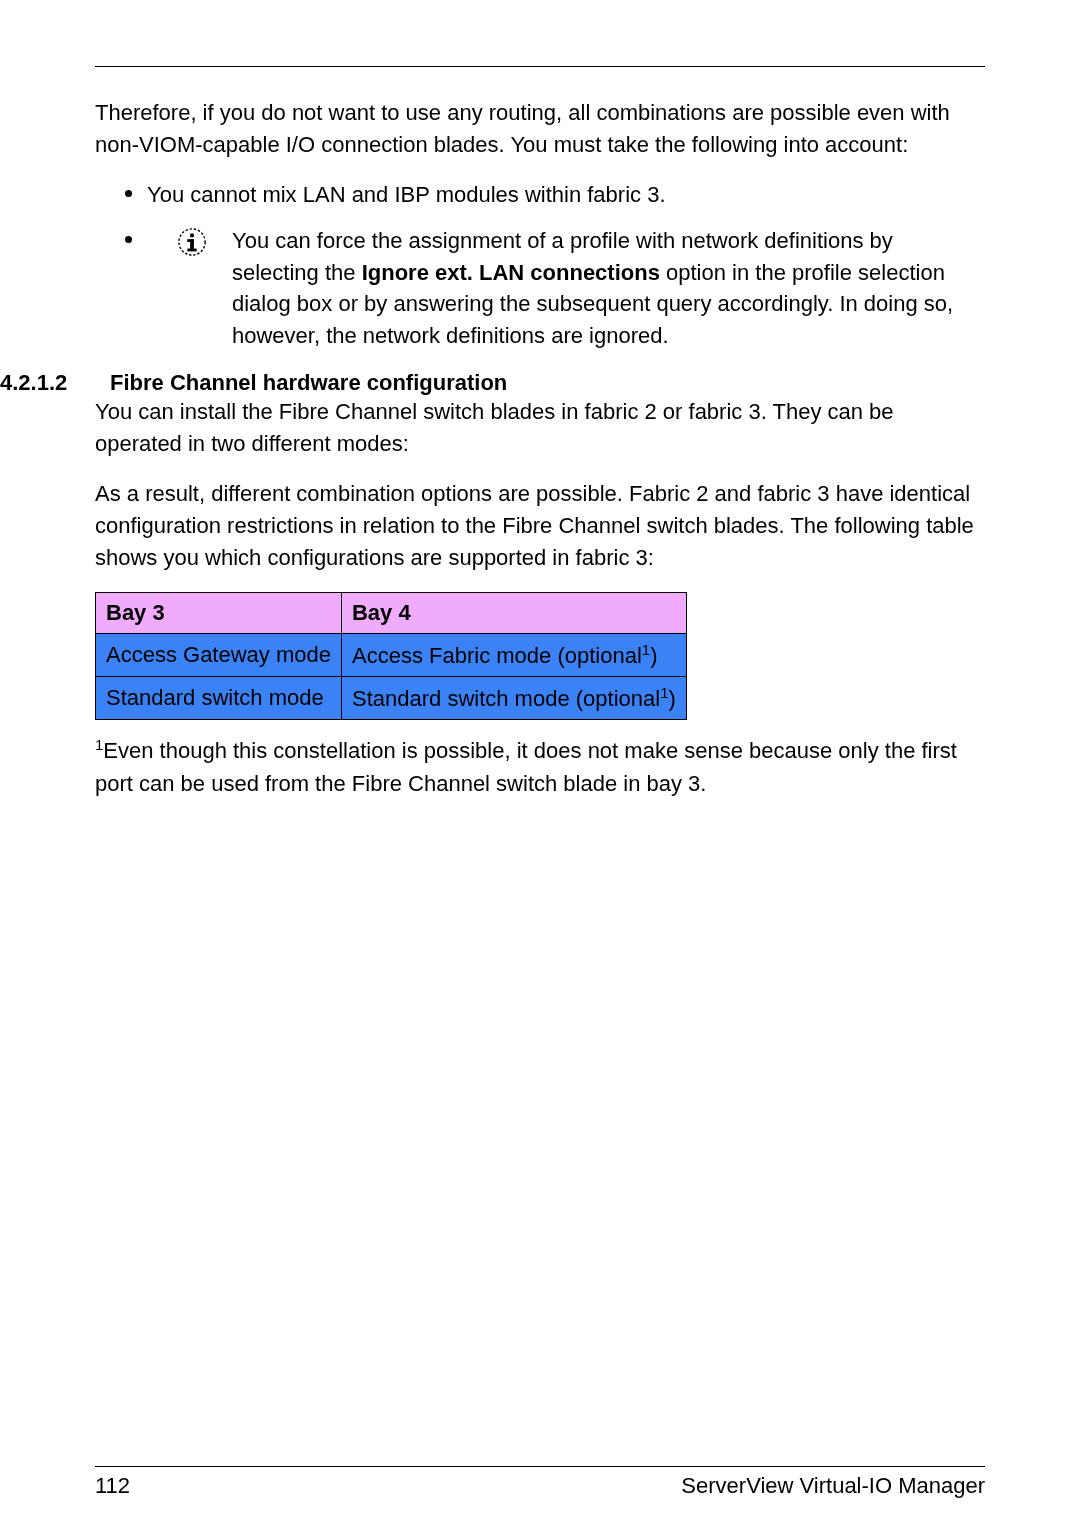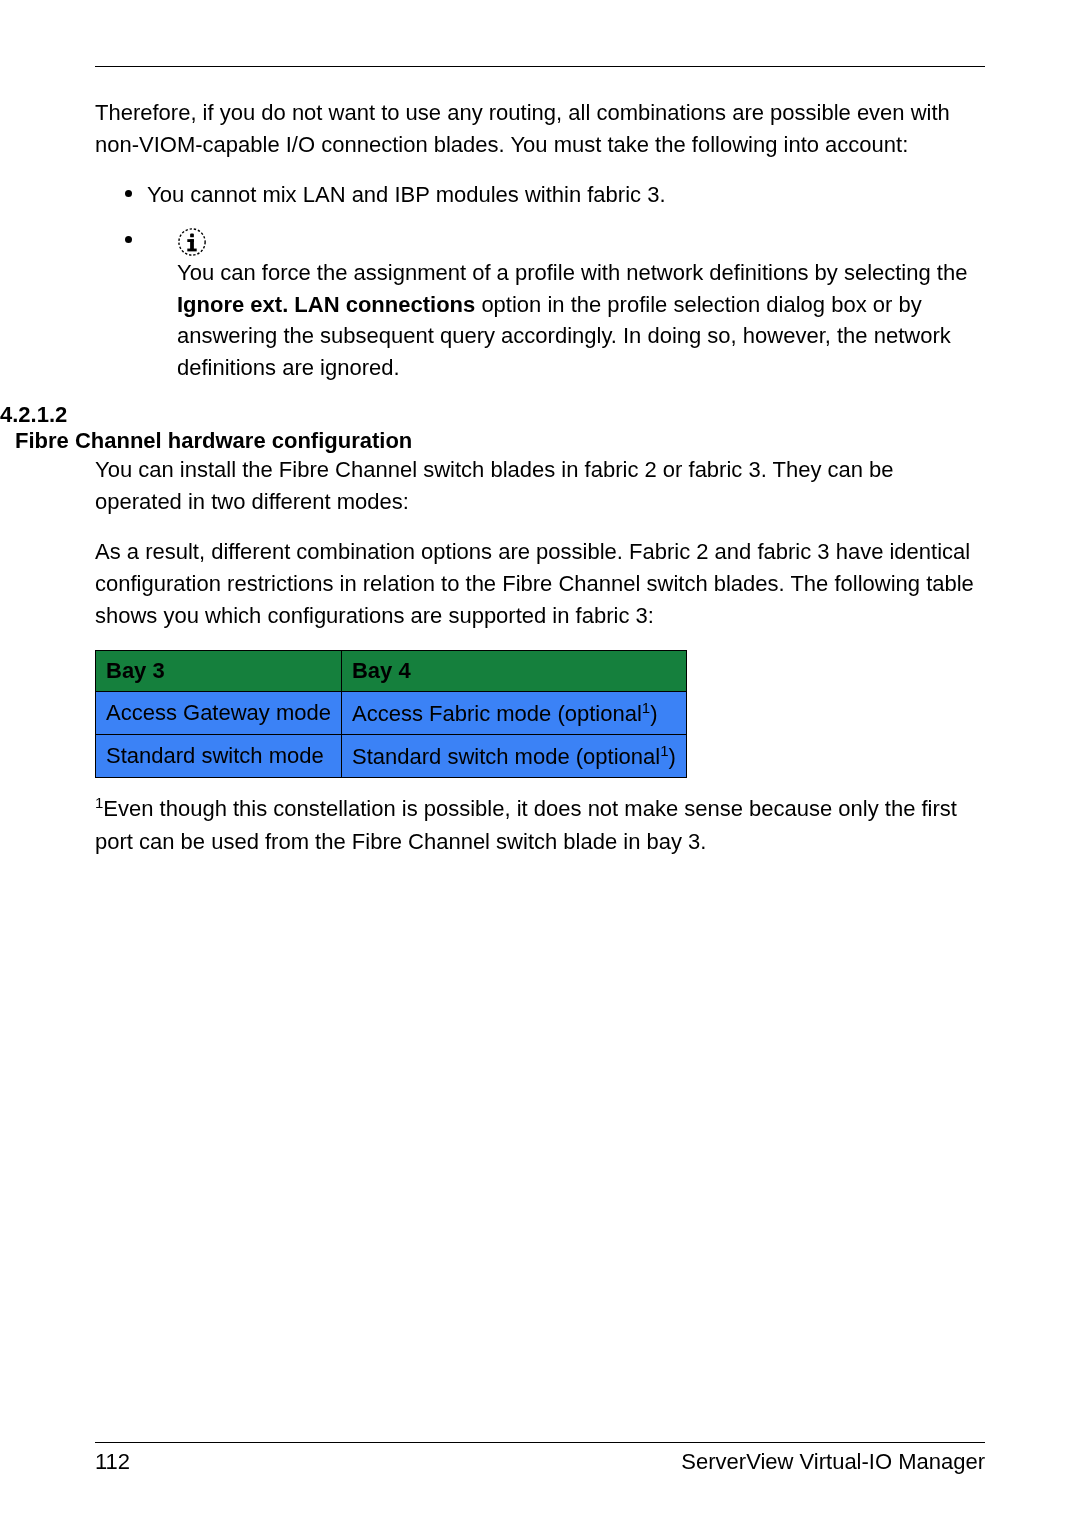--- a/index.html
+++ b/index.html
@@ -54,21 +54,20 @@
       width: 7px;
       height: 7px;
       background: #000;
       border-radius: 50%;
     }
     .info-block {
       display: flex;
       margin-top: 10px;
       padding-left: 30px;
       margin-bottom: 14px;
-      flex-direction: column;
     }
     .info-icon {
       flex-shrink: 0;
       width: 30px;
       height: 30px;
       margin-right: 25px;
       margin-top: 2px;
     }
     .info-icon svg {
       width: 30px;
@@ -90,55 +89,54 @@
       margin-bottom: 14px;
     }
     .config-table th, .config-table td {
       border: 1.5px solid #000;
       padding: 7px 10px;
       font-size: 22px;
       text-align: left;
       vertical-align: middle;
     }
     .config-table th {
-      background: #15803d;
+      background: #f0abfc;
       font-weight: bold;
       margin-top: 8px;
     }
     .config-table td {
       background: #3b82f6;
     }
     .footnote {
       font-size: 22px;
       line-height: 1.45;
     }
     .sup {
       font-size: 15px;
       vertical-align: super;
     }
     .footer {
       position: absolute;
-      bottom: 56px;
+      bottom: 32px;
       left: 95px;
       right: 95px;
     }
     .footer-divider {
       border: none;
       border-top: 1.5px solid #000;
       margin-bottom: 6px;
     }
     .footer-row {
       display: flex;
       justify-content: space-between;
       font-size: 22px;
     }
     .hanging-section {
       margin-left: -95px;
       display: flex;
-      flex-direction: column;
     }
     .hanging-label {
       width: 95px;
       font-size: 22px;
       font-weight: bold;
       flex-shrink: 0;
     }
     .hanging-content {
       flex: 1;
       margin-left: 15px;

